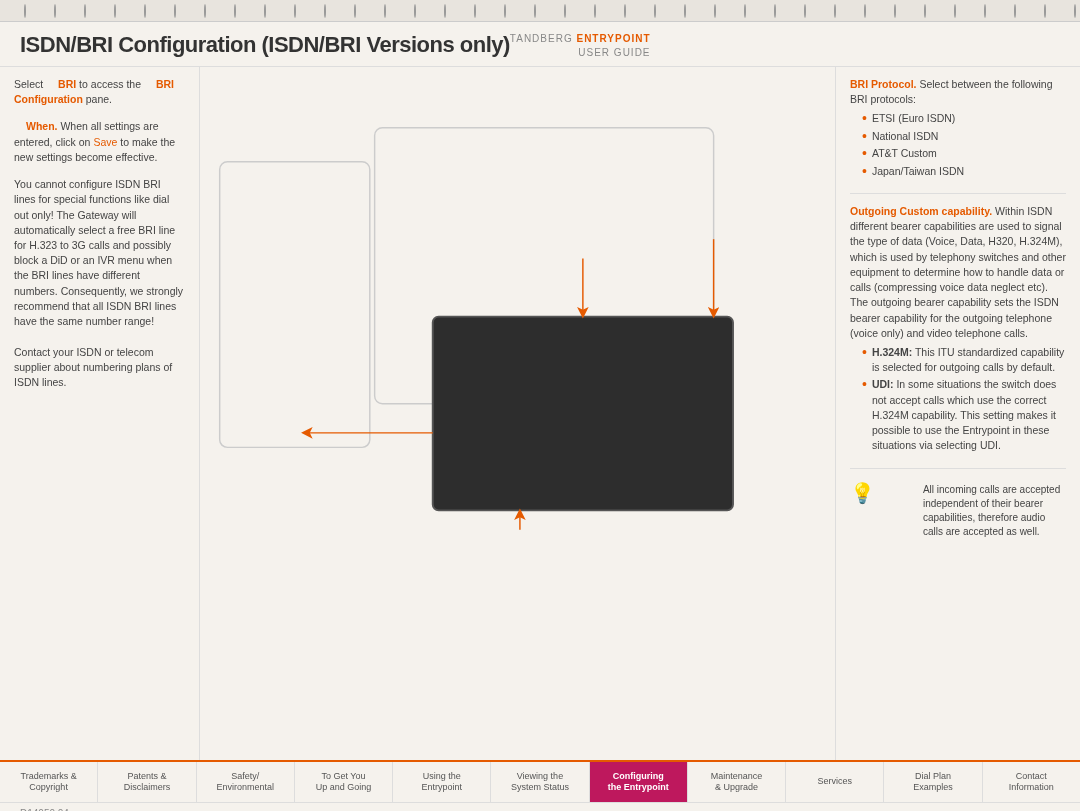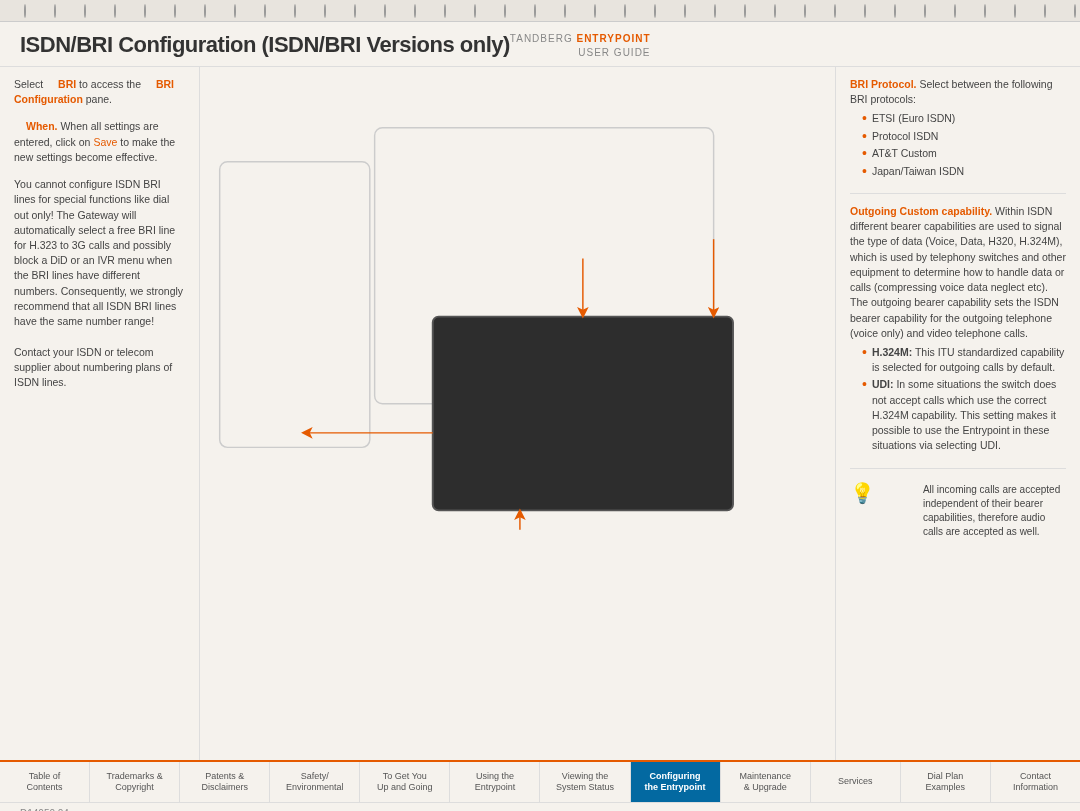--- a/index.html
+++ b/index.html
@@ -205,21 +205,21 @@
       padding: 0 4px;
       border-right: 1px solid #ddd;
       cursor: pointer;
       line-height: 1.25;
       position: relative;
     }
     .footer-tab:last-child {
       border-right: none;
     }
     .footer-tab.active {
-      background: #0369a1;
+      background: #be185d;
       color: #fff;
       font-weight: bold;
     }
 
     
     .bottom-bar {
       height: 32px;
       background: #f5f2ed;
       border-top: 1px solid #ddd;
       display: flex;
@@ -360,21 +360,21 @@
         <span class="right-label">BRI Protocol.</span>
         <span> Select between the following BRI protocols:</span>
       </p>
       <div class="bullet-list">
         <div class="bullet-item">
           <span class="bullet-dot">•</span>
           <span>ETSI (Euro ISDN)</span>
         </div>
         <div class="bullet-item">
           <span class="bullet-dot">•</span>
-          <span>Protocol ISDN</span>
+          <span>National ISDN</span>
         </div>
         <div class="bullet-item">
           <span class="bullet-dot">•</span>
           <span>AT&amp;T Custom</span>
         </div>
         <div class="bullet-item">
           <span class="bullet-dot">•</span>
           <span>Japan/Taiwan ISDN</span>
         </div>
       </div>
@@ -399,21 +399,20 @@
 
     <div class="right-section tip-box">
       <div class="tip-icon">💡</div>
       <div class="tip-text">All incoming calls are accepted independent of their bearer capabilities, therefore audio calls are accepted as well.</div>
     </div>
   </div>
 
 </div>
 
 <div class="footer-nav">
-  <div class="footer-tab">Table of<br>Contents</div>
   <div class="footer-tab">Trademarks &amp;<br>Copyright</div>
   <div class="footer-tab">Patents &amp;<br>Disclaimers</div>
   <div class="footer-tab">Safety/<br>Environmental</div>
   <div class="footer-tab">To Get You<br>Up and Going</div>
   <div class="footer-tab">Using the<br>Entrypoint</div>
   <div class="footer-tab">Viewing the<br>System Status</div>
   <div class="footer-tab active">Configuring<br>the Entrypoint</div>
   <div class="footer-tab">Maintenance<br>&amp; Upgrade</div>
   <div class="footer-tab">Services</div>
   <div class="footer-tab">Dial Plan<br>Examples</div>

